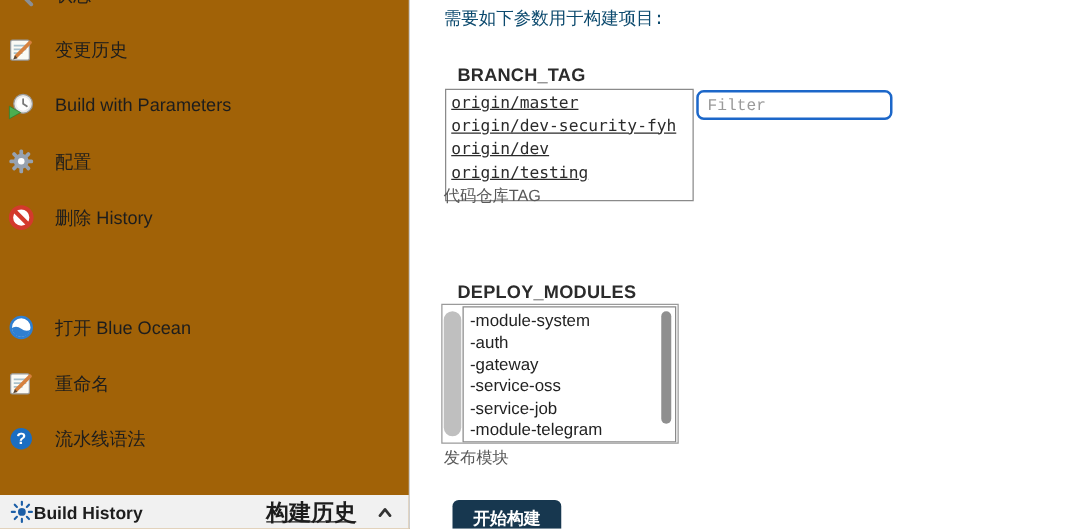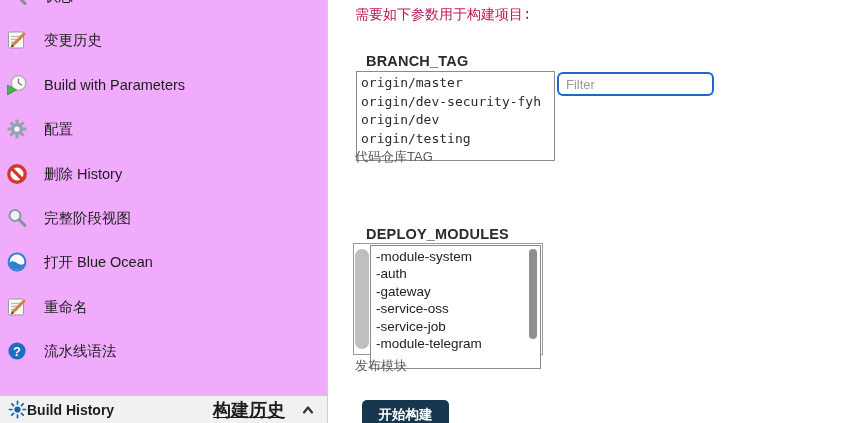--- a/index.html
+++ b/index.html
@@ -2,57 +2,57 @@
 <html><head>
 <meta charset="utf-8">
 <style>
   html,body{margin:0;padding:0;background:#fff;}
   .screen{
     position:relative;width:852px;height:423px;overflow:hidden;
     background:#fff;color:#1d1d1d;
     font-family:"Liberation Sans",sans-serif;
   }
   
-  .sidebar{position:absolute;left:0;top:0;width:327px;height:423px;background:#f0abfc;border-right:1px solid #cfcfcf;}
+  .sidebar{position:absolute;left:0;top:0;width:327px;height:423px;background:#a16207;border-right:1px solid #cfcfcf;}
   .side-item{position:absolute;left:0;width:100%;height:44px;display:flex;align-items:center;padding-left:6px;box-sizing:border-box;cursor:pointer;}
   .side-item .icn{width:22px;height:22px;flex:0 0 22px;}
   .side-item .lbl{margin-left:16px;font-size:14.5px;white-space:nowrap;}
   .build-history{
     position:absolute;left:0;top:396px;width:100%;height:27px;background:#f1f1f1;
     display:flex;align-items:center;padding:0 12px 0 8px;box-sizing:border-box;
   }
   .bh-icn{width:19px;height:19px;flex:0 0 19px;}
   .bh-title{font-size:14px;font-weight:bold;}
   .bh-link{margin-left:auto;margin-right:16px;font-size:18px;font-weight:600;color:#1d1d1d;text-decoration:underline;cursor:pointer;}
   .bh-chevron{width:14px;height:14px;cursor:pointer;}
   
   .main{position:absolute;left:355px;top:0;width:497px;height:423px;}
-  .intro{position:absolute;top:6px;left:0;margin:0;font-size:14px;color:#be185d;font-family:Liberation Mono, monospace;}
+  .intro{position:absolute;top:6px;left:0;margin:0;font-size:14px;color:#0c4a6e;font-family:Liberation Mono, monospace;}
   .plabel{position:absolute;left:0;margin:11px;font-size:14.5px;font-weight:bold;color:#2b2b2b;letter-spacing:.2px;}
   .plabel.one{top:42px;}
   .plabel.two{top:215px;}
   .branch-select{
     position:absolute;top:71px;left:1px;width:199px;height:90px;box-sizing:border-box;
     border:1px solid #8a8a8a;background:#fff;padding:2px 4px;overflow:hidden;
-    font-family:"DejaVu Sans Mono",monospace;font-size:13px;line-height:18.5px;color:#2b2b2b;cursor:pointer;
+    font-family:"DejaVu Sans Mono",monospace;font-size:13px;line-height:18.5px;color:#2b2b2b;cursor:pointer;text-decoration:underline;
   }
   .branch-select .opt{white-space:nowrap;}
   .filter-input{
     position:absolute;top:72px;left:202px;width:157px;height:24px;box-sizing:border-box;
     border:2px solid #1c67c9;border-radius:6px;padding:0 7px;font-size:13px;color:#333;
-    font-family:Liberation Sans, sans-serif;outline:none;background:#fff;
+    font-family:Liberation Mono, monospace;outline:none;background:#fff;
   }
   .filter-input::placeholder{color:#9a9a9a;}
   .pdesc{position:absolute;left:0;margin:0;font-size:13px;color:#595959;}
   .pdesc.one{top:148px;}
   .pdesc.two{top:357px;}
   .deploy-outer{position:absolute;top:243px;left:-2px;width:190px;height:112px;box-sizing:border-box;border:1px solid #9a9a9a;background:#fff;}
   .deploy-graybar{position:absolute;top:249px;left:0;width:14px;height:100px;background:#bfbfbf;border-radius:7px;cursor:pointer;}
   .deploy-list{
-    position:absolute;top:245px;left:15px;width:171px;height:124px;box-sizing:border-box;
+    position:absolute;top:245px;left:15px;width:171px;height:109px;box-sizing:border-box;
     border:1px solid #8a8a8a;background:#fff;padding:2px 5px;overflow:hidden;
     font-size:13.5px;line-height:17.4px;color:#222;cursor:pointer;
   }
   .deploy-scrollthumb{position:absolute;top:249px;left:174px;width:8px;height:90px;background:#8f8f8f;border-radius:4px;cursor:pointer;}
   .build-btn{
     position:absolute;top:400px;left:7px;width:87px;height:30px;
     background:#17374f;color:#fff;border:none;border-radius:5px;
     font-family:"Liberation Sans",sans-serif;font-size:13.5px;font-weight:bold;cursor:pointer;
   }
 </style>
@@ -122,29 +122,20 @@
     <div class="side-item" style="top:152px">
       <span class="icn">
         <svg viewBox="0 0 22 22" width="22" height="22">
           <circle cx="11" cy="11" r="8.2" fill="#fff" stroke="#d33a2c" stroke-width="3.4"></circle>
           <line x1="5.4" y1="5.4" x2="16.6" y2="16.6" stroke="#d33a2c" stroke-width="3.4"></line>
         </svg>
       </span>
       <span class="lbl">删除 History</span>
     </div>
 
-    <div class="side-item" style="top:196px">
-      <span class="icn">
-        <svg viewBox="0 0 22 22" width="22" height="22">
-          <circle cx="9" cy="8.5" r="5.5" fill="#eef3f8" stroke="#8a97a5" stroke-width="2"></circle>
-          <line x1="13" y1="12.5" x2="19" y2="18.5" stroke="#8a8f96" stroke-width="3" stroke-linecap="round"></line>
-        </svg>
-      </span>
-      <span class="lbl">完整阶段视图</span>
-    </div>
 
     <div class="side-item" style="top:240px">
       <span class="icn">
         <svg viewBox="0 0 22 22" width="22" height="22">
           <defs>
               <clipPath id="bo-clip">
                 <circle cx="11" cy="11" r="7.6"></circle>
               </clipPath>
             </defs>
           <circle cx="11" cy="11" r="8.4" fill="#fff" stroke="#2f7fd0" stroke-width="2"></circle>

